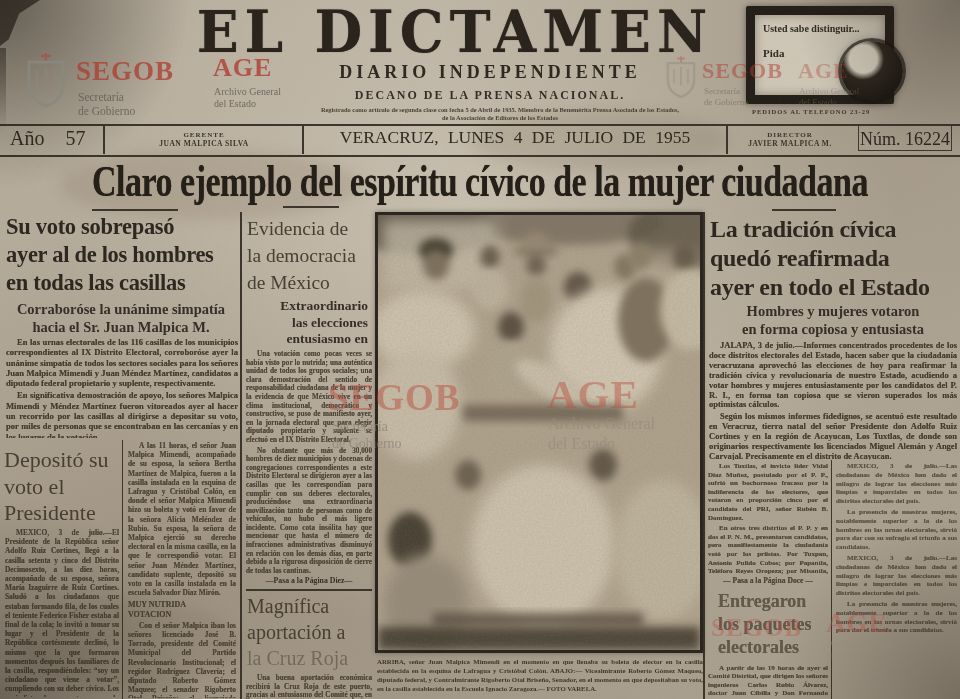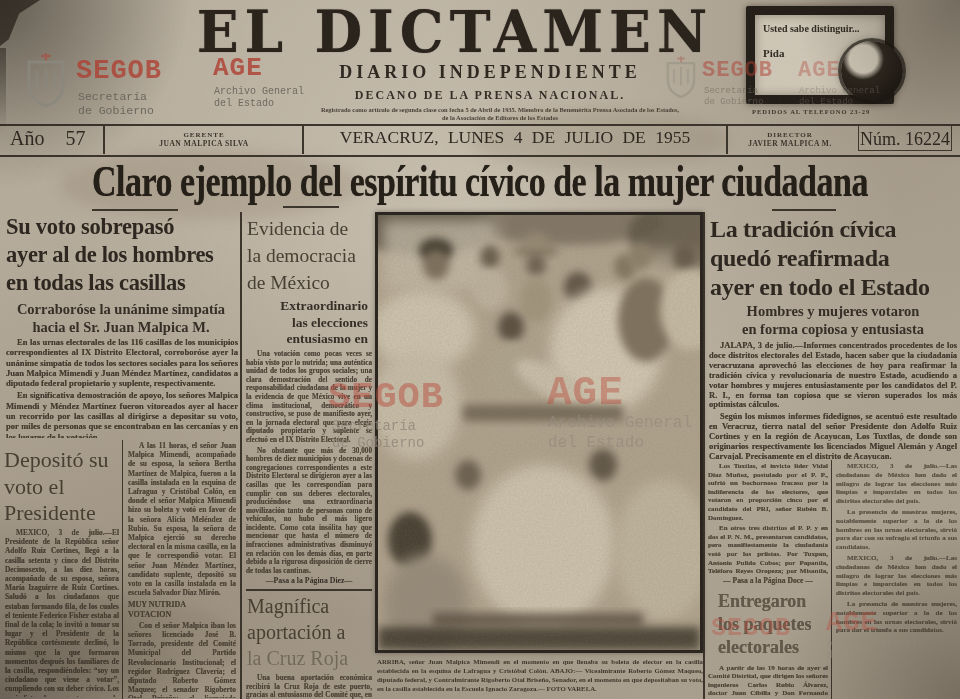--- a/index.html
+++ b/index.html
@@ -90,21 +90,21 @@
     padding-left:10px;margin:4px 0 5px;}
   #rsc-right{left:836px;top:462px;width:121px;height:237px;font-size:7px;line-height:8.8px;}
   
   #photo{left:375px;top:212px;width:328px;height:441px;border:3px solid #28231d;
     box-sizing:border-box;background:#b0a38e;box-shadow:0 0 5px rgba(40,32,24,.4);}
   #photo svg{display:block;width:100%;height:100%;}
   #caption{left:377px;top:657px;width:326px;font-weight:600;font-size:6.8px;
     line-height:9px;text-align:justify;color:#3d352a;}
   
   
-  .wm{position:absolute;z-index:5;font-family:Liberation Mono, monospace;pointer-events:none;}
+  .wm{position:absolute;z-index:5;font-family:Liberation Serif, serif;pointer-events:none;}
   .wm-red{font-weight:700;letter-spacing:1px;}
   .wm-gray{font-weight:400;line-height:1.22;}
   #wm1-t{left:76px;top:56px;font-size:27px;color:rgba(175,60,48,.78);}
   #wm1-s{left:78px;top:90px;font-size:11.5px;color:rgba(100,96,88,.9);}
   #wm2-t{left:213px;top:53px;font-size:26px;color:rgba(175,60,48,.8);}
   #wm2-s{left:214px;top:86px;font-size:10px;color:rgba(100,96,88,.88);}
   #wm3-t{left:702px;top:58px;font-size:22px;color:rgba(175,60,48,.5);}
   #wm3-s{left:704px;top:86px;font-size:9px;color:rgba(110,104,94,.6);}
   #wm4-t{left:798px;top:58px;font-size:22px;color:rgba(175,60,48,.34);}
   #wm4-s{left:799px;top:86px;font-size:9px;color:rgba(120,112,100,.42);}

